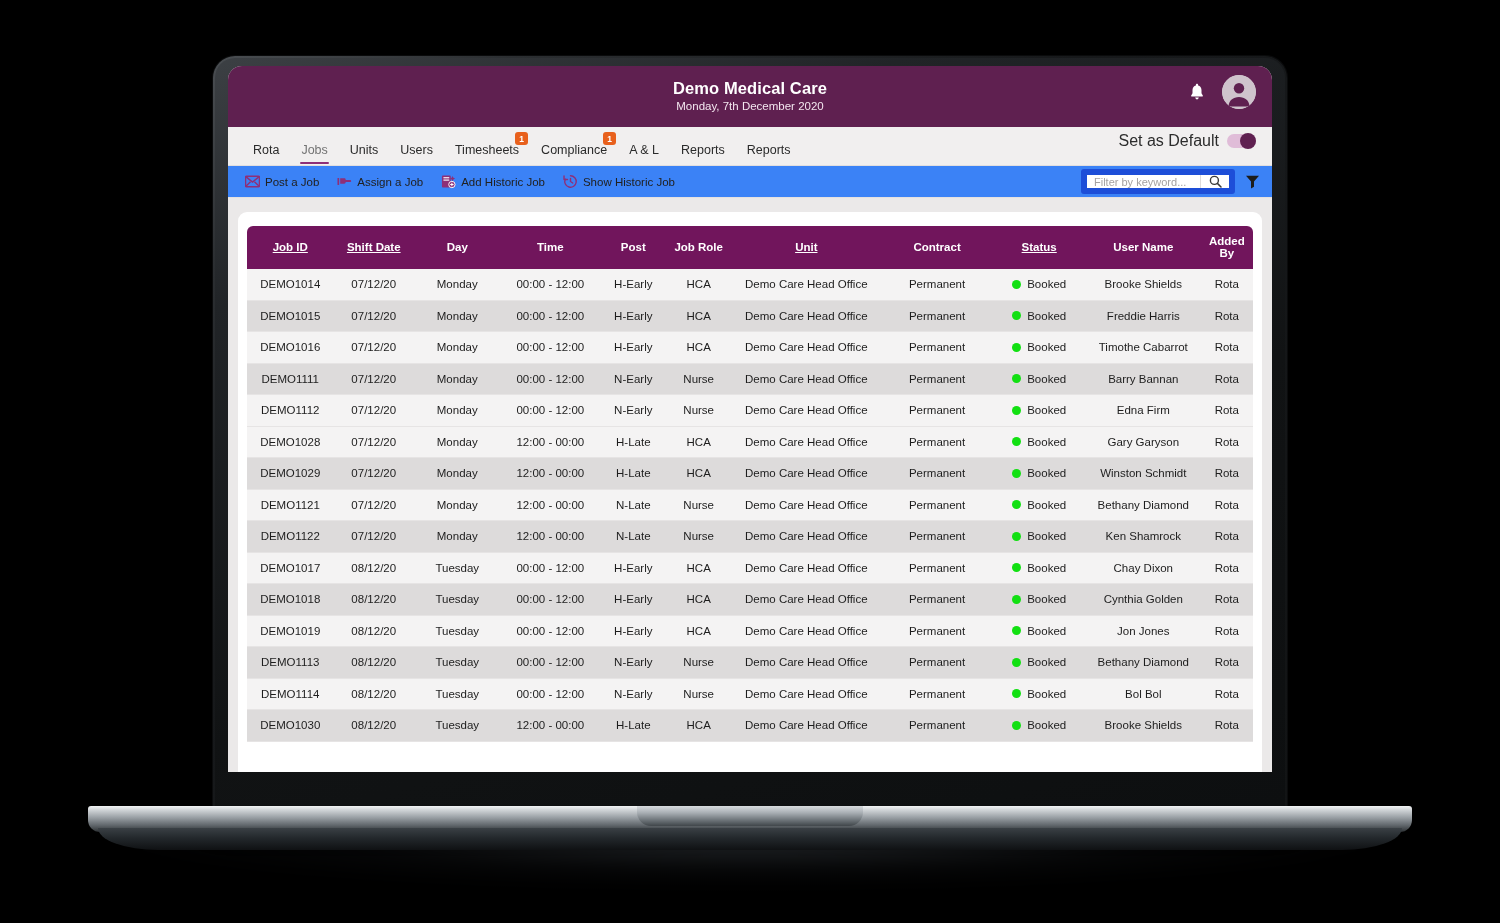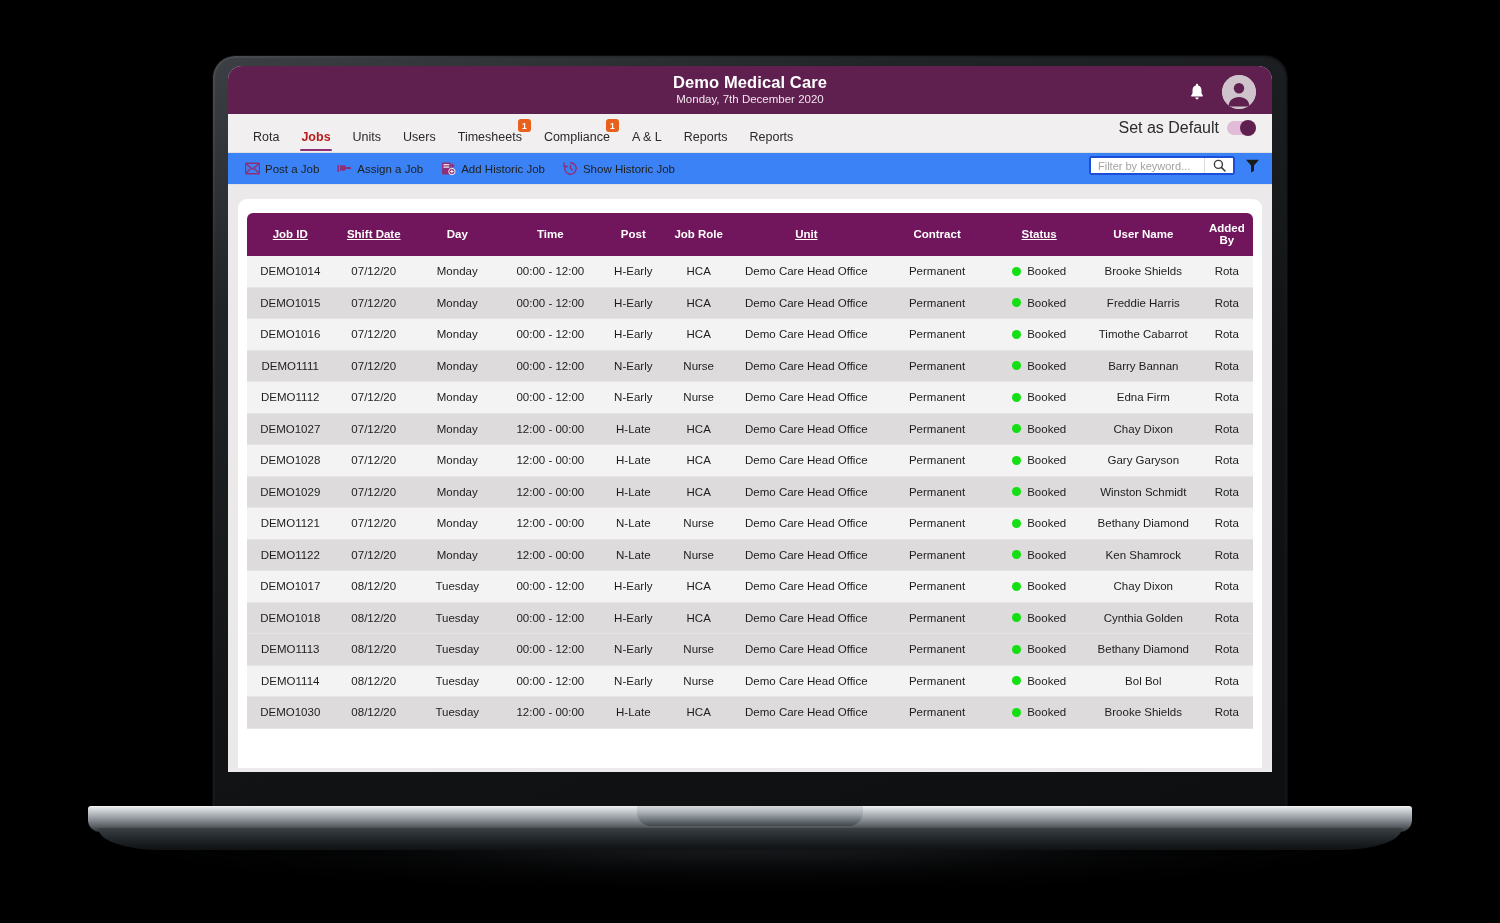--- a/index.html
+++ b/index.html
@@ -61,21 +61,21 @@
     position: absolute;
     left: 120px; top: 840px;
     width: 1260px; height: 48px;
     background: radial-gradient(ellipse at 50% 0%, rgba(60,66,72,.55) 0%, rgba(20,22,25,.28) 45%, rgba(0,0,0,0) 72%);
     filter: blur(6px);
   }
 
   
   .app-header {
     position: relative;
-    height: 48px;
+    height: 61px;
     background: #5f2050;
     display: flex; align-items: center; justify-content: center;
   }
   .app-title-block { text-align: center; line-height: 1.18; }
   .app-title { color: #ffffff; font-size: 16.5px; font-weight: bold; letter-spacing: .1px; }
   .app-subtitle { color: #f3e6ef; font-size: 11.5px; margin-top: 1px; }
   .header-right {
     position: absolute; right: 16px; top: 0; height: 52px;
     display: flex; align-items: center; gap: 17px;
   }
@@ -95,21 +95,21 @@
     display: flex; align-items: flex-end;
     padding: 0 0 0 14px;
     border-bottom: 1px solid #e2dfdf;
   }
   .nav-item {
     position: relative;
     font-size: 12.5px; color: #2a2a2a;
     padding: 0 11px 8px 11px;
     cursor: pointer; white-space: nowrap;
   }
-  .nav-item.active { color: #b91c1c; font-weight: bold; }
+  .nav-item.active { color: #737373; font-weight: normal; }
   .nav-item.active::after {
     content: ""; position: absolute;
     left: 10px; right: 10px; bottom: 1px; height: 2.5px;
     background: #8e2f78; border-radius: 2px;
   }
   .nav-badge {
     position: absolute; top: -11px; right: 2px;
     min-width: 13px; height: 13px;
     background: #e8601c; color: #fff;
     font-size: 8.5px; font-weight: bold;
@@ -146,22 +146,22 @@
     font-size: 11.5px; color: #212121;
     padding: 0 9px; cursor: pointer; white-space: nowrap;
   }
   .tool-ico { width: 15px; height: 15px; display: block; flex: none; }
   .toolbar-right {
     position: absolute; right: 12px; top: 3px;
     display: flex; align-items: center; gap: 10px;
   }
   .search-group {
     display: flex; align-items: stretch;
-    height: 19px;
-    border: 2px solid #1d4ed8; border-radius: 3px;
+    height: 25px;
+    border: 6px solid #1d4ed8; border-radius: 3px;
     background: #fff; overflow: hidden;
   }
   .search-input {
     border: none; outline: none; width: 113px;
     font-size: 11px; color: #333; padding: 0 7px;
     font-family: "Liberation Sans", sans-serif; background: #fff;
   }
   .search-input::placeholder { color: #a5a2a2; }
   .search-btn {
     width: 29px; border: none; border-left: 1px solid #dedbdb;
@@ -465,36 +465,20 @@
                 <td>Nurse</td>
                 <td>Demo Care Head Office</td>
                 <td>Permanent</td>
                 <td><span class="status-cell">
                     <span class="dot"></span>
                     <span>Booked</span>
                   </span></td>
                 <td class="user">Edna Firm</td>
                 <td>Rota</td>
               </tr>
-              <tr class="even">
-                <td class="link">DEMO1027</td>
-                <td>07/12/20</td>
-                <td>Monday</td>
-                <td>12:00 - 00:00</td>
-                <td>H-Late</td>
-                <td>HCA</td>
-                <td>Demo Care Head Office</td>
-                <td>Permanent</td>
-                <td><span class="status-cell">
-                    <span class="dot"></span>
-                    <span>Booked</span>
-                  </span></td>
-                <td class="user">Chay Dixon</td>
-                <td>Rota</td>
-              </tr>
               <tr class="odd">
                 <td class="link">DEMO1028</td>
                 <td>07/12/20</td>
                 <td>Monday</td>
                 <td>12:00 - 00:00</td>
                 <td>H-Late</td>
                 <td>HCA</td>
                 <td>Demo Care Head Office</td>
                 <td>Permanent</td>
                 <td><span class="status-cell">
@@ -575,20 +559,36 @@
                 <td>00:00 - 12:00</td>
                 <td>H-Early</td>
                 <td>HCA</td>
                 <td>Demo Care Head Office</td>
                 <td>Permanent</td>
                 <td><span class="status-cell">
                     <span class="dot"></span>
                     <span>Booked</span>
                   </span></td>
                 <td class="user">Cynthia Golden</td>
+                <td>Rota</td>
+              </tr>
+              <tr class="odd">
+                <td class="link">DEMO1019</td>
+                <td>08/12/20</td>
+                <td>Tuesday</td>
+                <td>00:00 - 12:00</td>
+                <td>H-Early</td>
+                <td>HCA</td>
+                <td>Demo Care Head Office</td>
+                <td>Permanent</td>
+                <td><span class="status-cell">
+                    <span class="dot"></span>
+                    <span>Booked</span>
+                  </span></td>
+                <td class="user">Jon Jones</td>
                 <td>Rota</td>
               </tr>
               <tr class="even">
                 <td class="link">DEMO1113</td>
                 <td>08/12/20</td>
                 <td>Tuesday</td>
                 <td>00:00 - 12:00</td>
                 <td>N-Early</td>
                 <td>Nurse</td>
                 <td>Demo Care Head Office</td>

